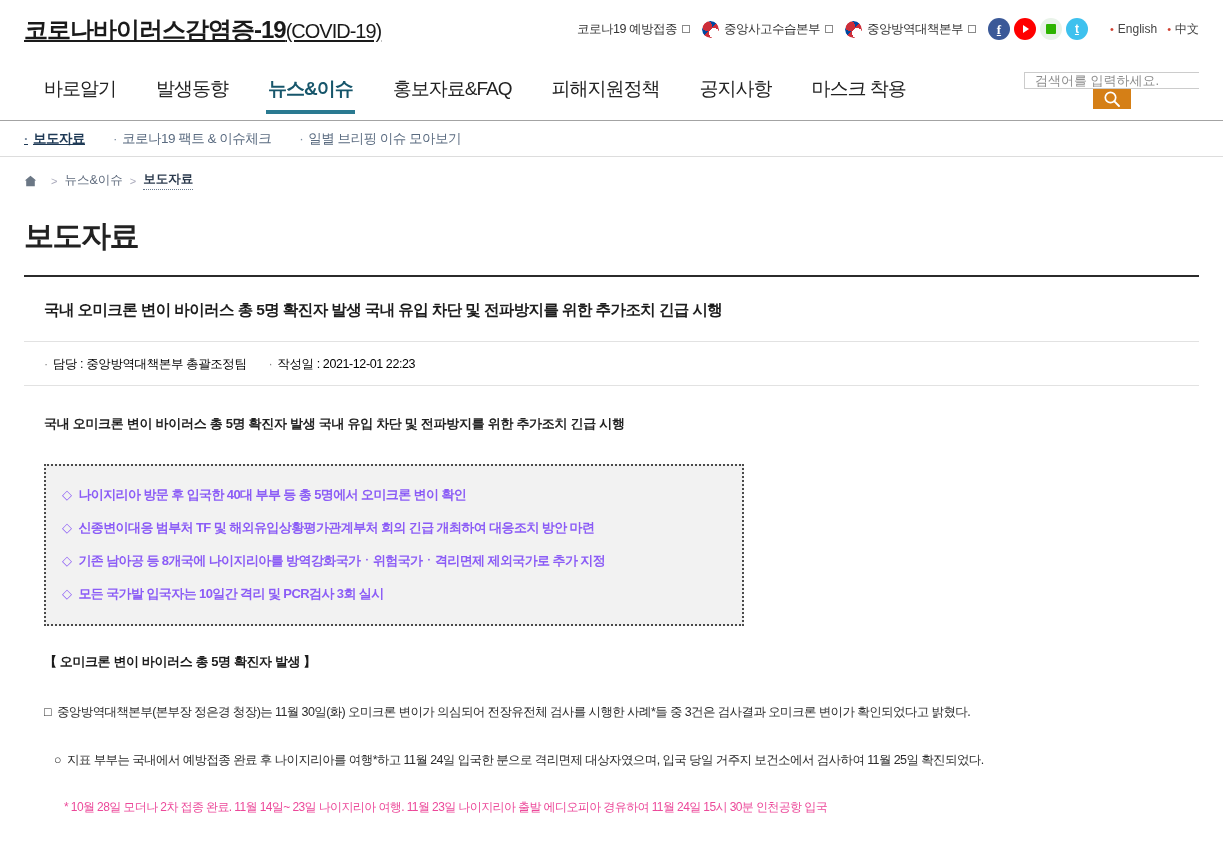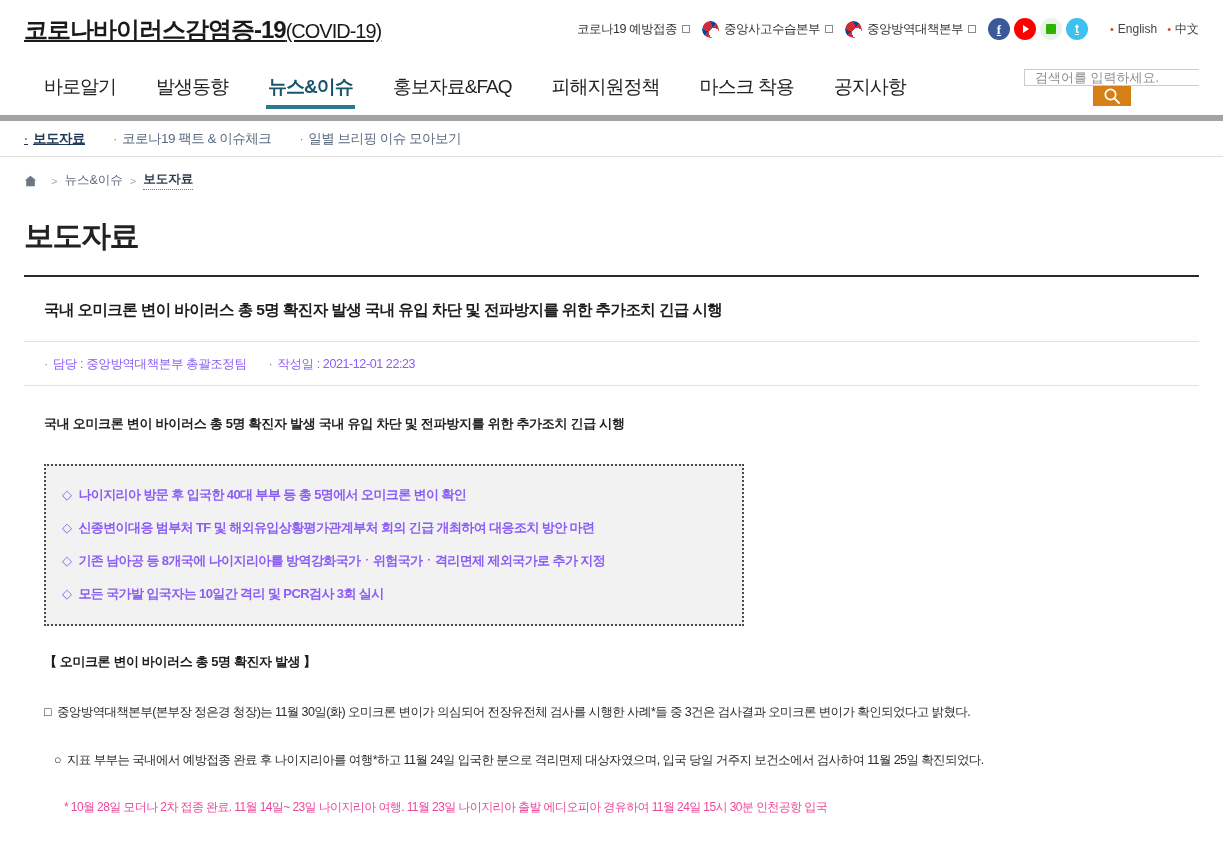--- a/index.html
+++ b/index.html
@@ -132,21 +132,21 @@
   }
 
   
   .main-nav {
     position: relative;
     height: 63px;
     padding: 0 24px;
     display: flex;
     align-items: center;
     justify-content: space-between;
-    border-bottom: 6px solid #a3a3a3;
+    border-bottom: 1px solid #a3a3a3;
   }
   .nav-items {
     display: flex;
     align-items: center;
     height: 100%;
   }
   .nav-item {
     position: relative;
     font-size: 19px;
     color: #222;
@@ -272,21 +272,21 @@
     font-size: 15.5px;
     font-weight: bold;
     color: #1c1c1c;
     letter-spacing: -0.6px;
     line-height: 1.4;
   }
   .article-meta {
     padding: 14px 20px 12px 20px;
     border-bottom: 1px solid #e2e2e2;
     font-size: 12.5px;
-    color: #8b5cf6;
+    color: #000000;
     display: flex;
     gap: 22px;
     letter-spacing: -0.4px;
   }
   .meta-item::before { content: "\00B7"; margin-right: 5px; color: #888; }
 
   .article-body {
     padding: 28px 20px 0 20px;
     font-size: 13px;
     color: #333;
@@ -384,22 +384,22 @@
   </div>
 </div>
 
 <div class="main-nav">
   <div class="nav-items">
     <a class="nav-item" href="#">바로알기</a>
     <a class="nav-item" href="#">발생동향</a>
     <a class="nav-item active" href="#">뉴스&amp;이슈</a>
     <a class="nav-item" href="#">홍보자료&amp;FAQ</a>
     <a class="nav-item" href="#">피해지원정책</a>
+    <a class="nav-item" href="#">공지사항</a>
     <a class="nav-item" href="#">마스크 착용</a>
-    <a class="nav-item" href="#">공지사항</a>
   </div>
 
   <div class="search-box">
     <input class="search-input" type="text" placeholder="검색어를 입력하세요." style="">
     <button class="search-btn">
       <svg width="18" height="18" viewBox="0 0 18 18" aria-hidden="true">
         <circle cx="7.5" cy="7.5" r="5.2" fill="none" stroke="#ffffff" stroke-width="1.7"></circle>
         <line x1="11.4" y1="11.4" x2="16" y2="16" stroke="#ffffff" stroke-width="1.9" stroke-linecap="round"></line>
       </svg>
     </button>

